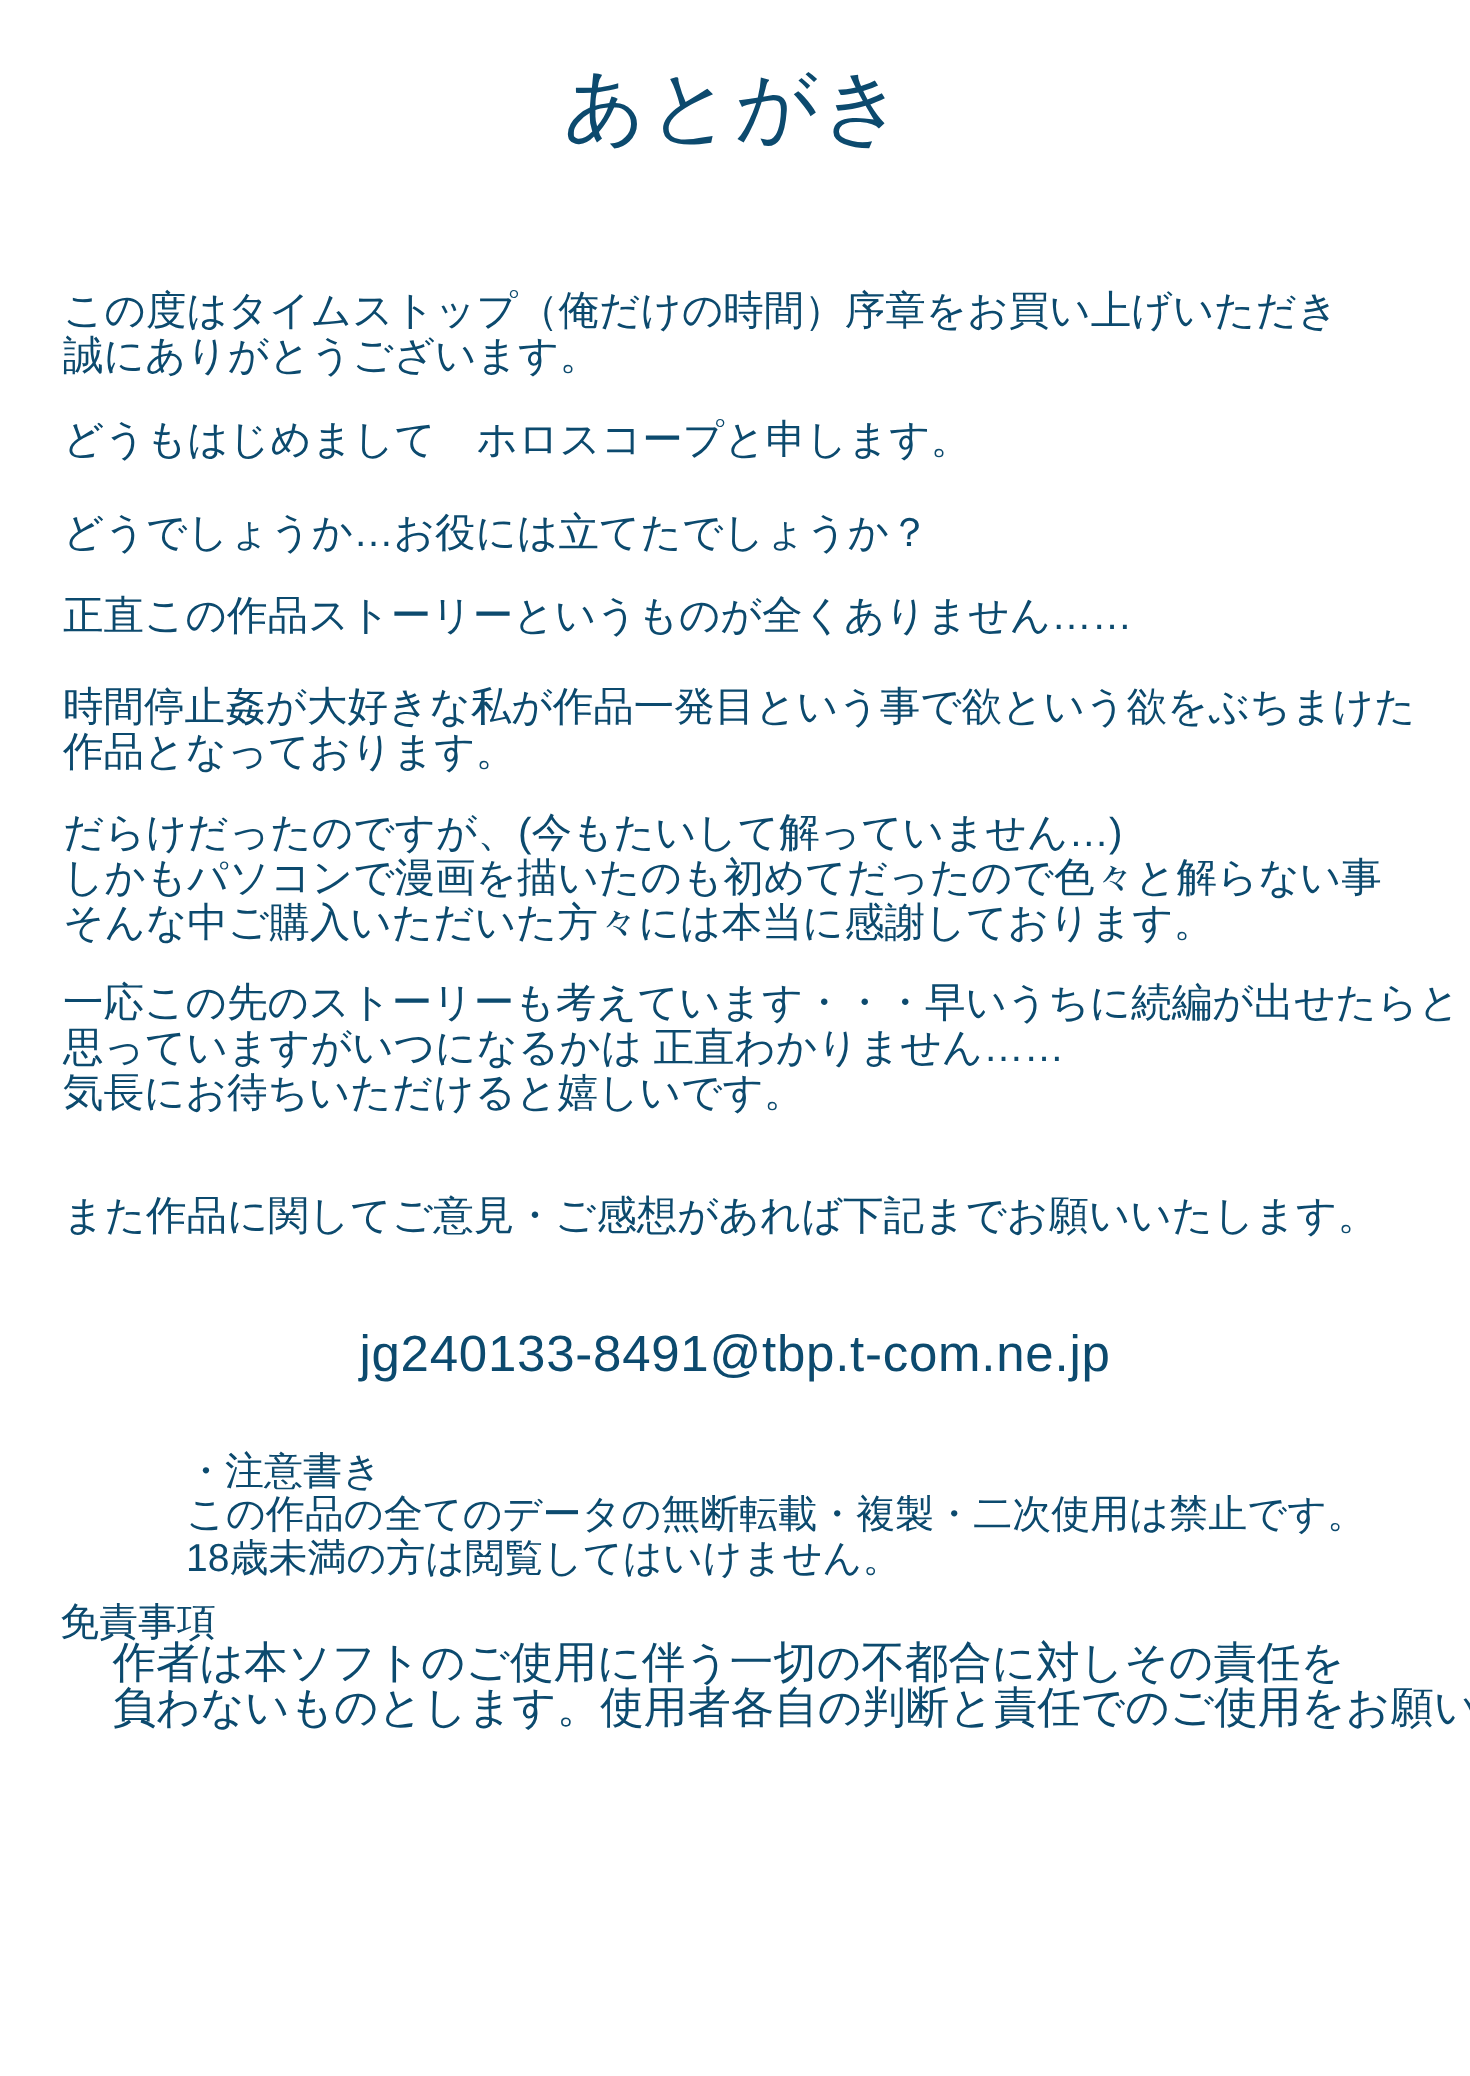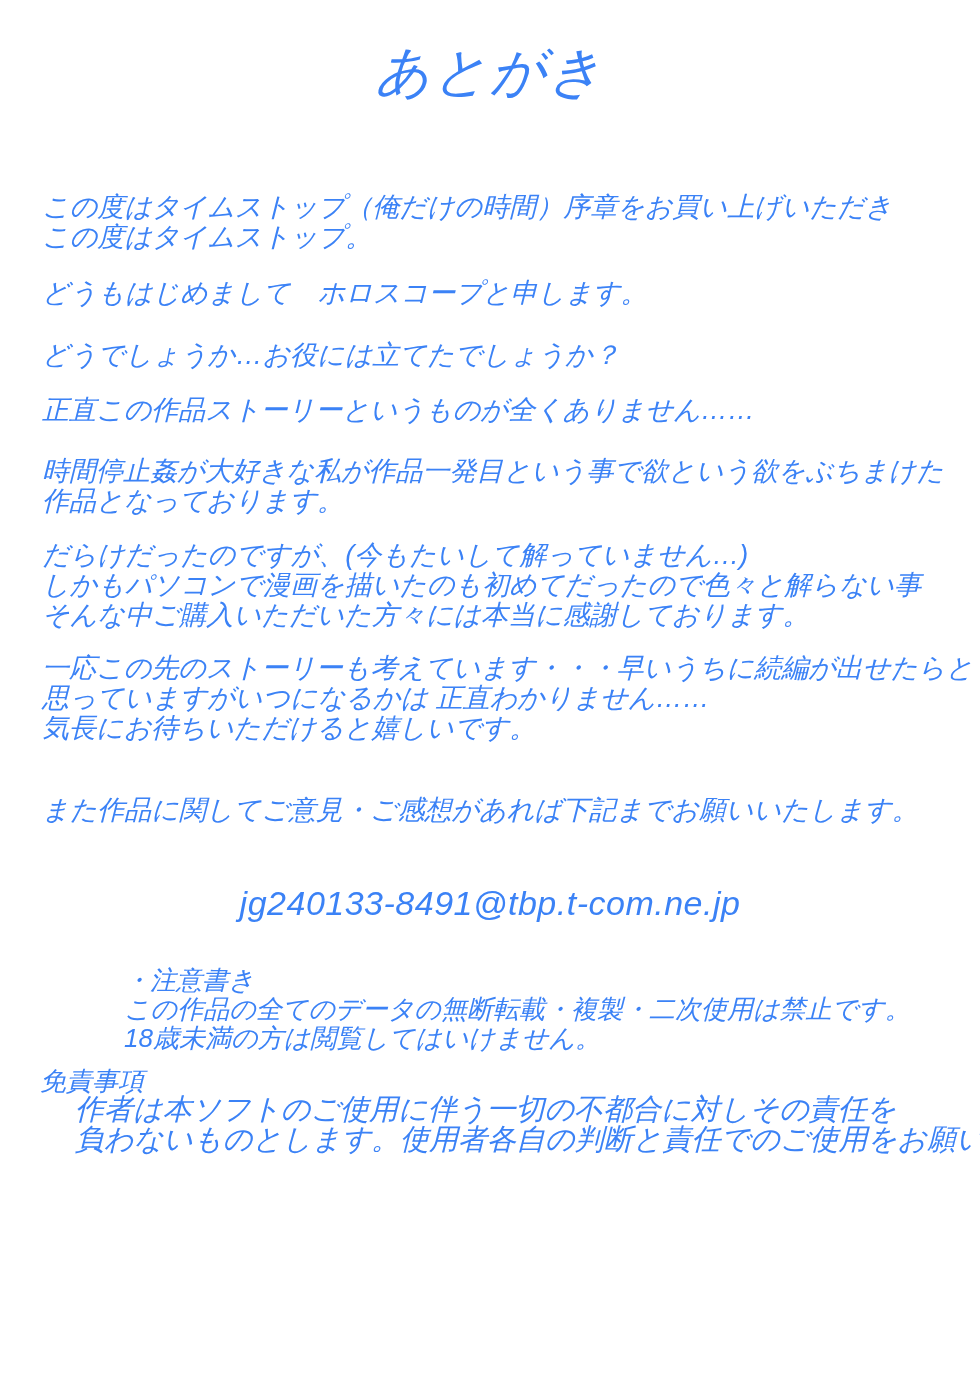--- a/index.html
+++ b/index.html
@@ -5,24 +5,23 @@
   html, body {
     margin: 0;
     padding: 0;
     background: #ffffff;
   }
   .page {
     position: relative;
     width: 980px;
     height: 1216px;
     background: #ffffff;
-    color: #3b82f6;
+    color: #0c4a6e;
     font-family: "Liberation Sans", "DejaVu Sans", sans-serif;
     overflow: hidden;
-    font-style: italic;
   }
   .title {
     position: absolute;
     top: 38px;
     left: 0;
     width: 100%;
     text-align: center;
     font-size: 54px;
     line-height: 1.25;
     letter-spacing: 2px;
@@ -89,21 +88,21 @@
 </style>
 </head>
 <body>
 
 <div class="page">
 
   <div class="title">あとがき</div>
 
   <div class="para" style="top:192px">
     <div class="line">この度はタイムストップ（俺だけの時間）序章をお買い上げいただき</div>
-    <div class="line">この度はタイムストップ。</div>
+    <div class="line">誠にありがとうございます。</div>
   </div>
 
   <div class="para" style="top:278px">
     <div class="line">どうもはじめまして　ホロスコープと申します。</div>
   </div>
 
   <div class="para" style="top:340px">
     <div class="line">どうでしょうか…お役には立てたでしょうか？</div>
   </div>
 

